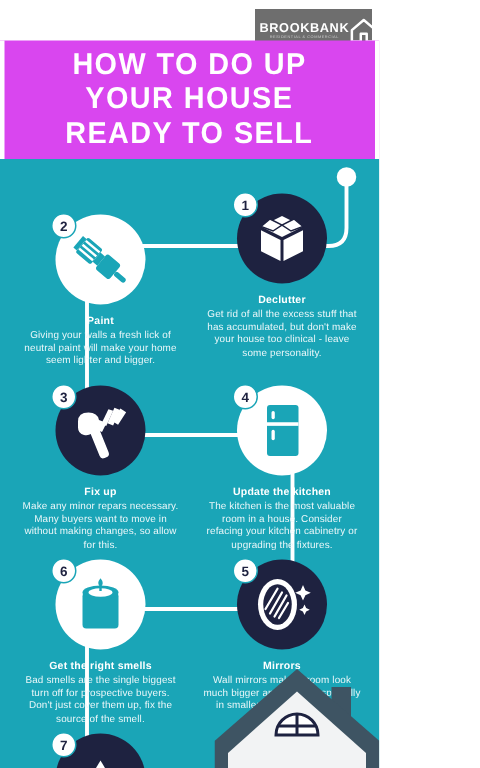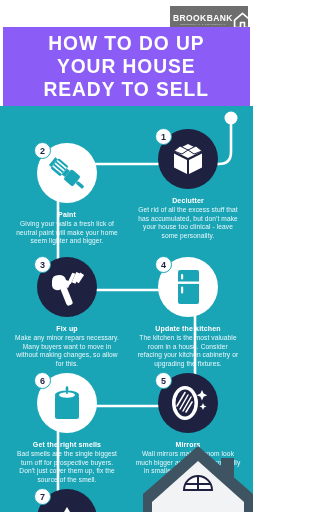--- a/index.html
+++ b/index.html
@@ -26,21 +26,21 @@
   .logo-sub{
     color:#c9c9c9;font-size:2.6px;letter-spacing:.35px;margin-top:1.6px;
     transform:scale(1,.95);
   }
   .logo-sub2{color:#c9c9c9;font-size:2.2px;letter-spacing:.3px;margin-top:1px;}
   .logo-mark{width:19px;height:19px;flex:0 0 19px;}
 
   
   .banner{
     position:absolute;left:0;top:27px;width:253px;height:79px;
-    background:#8b5cf6;box-sizing:border-box;
+    background:#d946ef;box-sizing:border-box;
     border-left:3px solid #fff;border-right:3px solid #fff;
     display:flex;flex-direction:column;align-items:center;justify-content:center;
   }
   .banner-line{
     color:#ffffff;font-weight:bold;letter-spacing:1px;
     font-size:20px;line-height:23px;white-space:nowrap;
     transform:scaleX(.96);
   }
 
   

